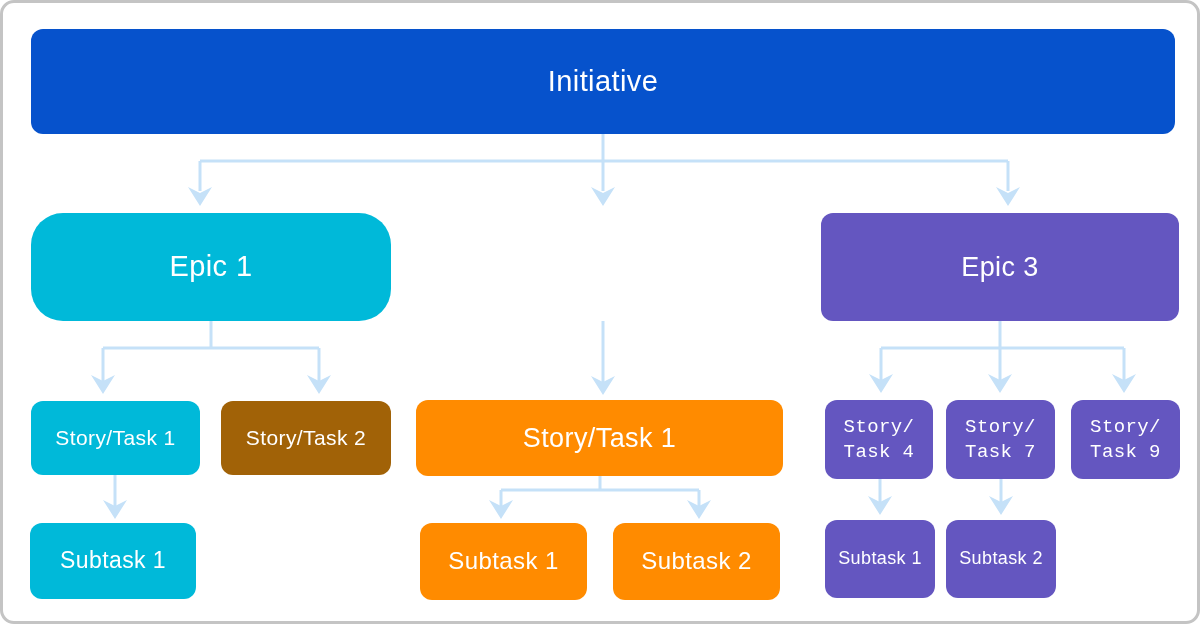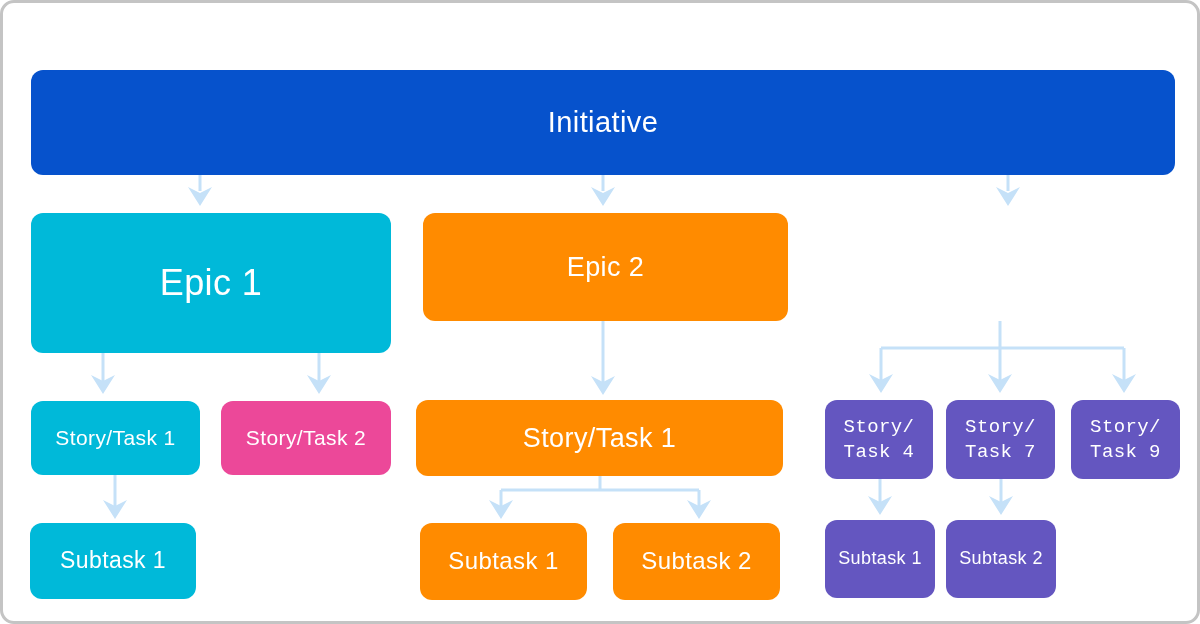--- a/index.html
+++ b/index.html
@@ -10,21 +10,21 @@
   }
   .connectors{position:absolute;left:0;top:0;z-index:1;}
   .cline{fill:none;stroke:var(--connector,#c5e1f8);stroke-width:3;}
   .chead{fill:var(--connector,#c5e1f8);stroke:none;}
   .node{
     position:absolute;z-index:2;display:flex;align-items:center;justify-content:center;
     color:#ffffff;border-radius:12px;text-align:center;letter-spacing:0.4px;
     line-height:1.28;
   }
   .n-initiative{left:28px;top:26px;width:1144px;height:105px;font-size:29px;}
-  .n-epic1{left:28px;top:210px;width:360px;height:140px;font-size:36px;}
+  .n-epic1{left:28px;top:210px;width:360px;height:108px;font-size:29px;border-radius:32px;}
   .n-epic2{left:420px;top:210px;width:365px;height:108px;font-size:27px;}
   .n-epic3{left:818px;top:210px;width:358px;height:108px;font-size:27px;}
   .n-c-story1{left:28px;top:398px;width:169px;height:74px;font-size:21px;}
   .n-c-story2{left:218px;top:398px;width:170px;height:74px;font-size:21px;}
   .n-c-sub1{left:27px;top:520px;width:166px;height:76px;font-size:23px;}
   .n-o-story1{left:413px;top:397px;width:367px;height:76px;font-size:27px;}
   .n-o-sub1{left:417px;top:520px;width:167px;height:77px;font-size:24px;}
   .n-o-sub2{left:610px;top:520px;width:167px;height:77px;font-size:24px;}
   .n-p-story1{left:822px;top:397px;width:108px;height:79px;font-size:19px;}
   .n-p-story2{left:943px;top:397px;width:109px;height:79px;font-size:19px;}
@@ -76,27 +76,27 @@
       <polygon class="chead" points="1109,371 1121,377 1133,371 1121,390"></polygon>
     </g>
 
     <g>
       <path class="cline" d="M877,476 V499 M998,476 V499"></path>
       <polygon class="chead" points="865,493 877,499 889,493 877,512"></polygon>
       <polygon class="chead" points="986,493 998,499 1010,493 998,512"></polygon>
     </g>
   </svg>
 
-  <div class="node n-initiative" style="background-color: rgb(6, 82, 204); margin-top: 41px;">Initiative</div>
+  <div class="node n-initiative" style="background-color: rgb(6, 82, 204);">Initiative</div>
 
   <div class="node n-epic1" style="background-color: rgb(0, 185, 217);">Epic 1</div>
-  <div class="node n-epic2" style="background-color: rgb(255, 139, 0);">Epic 2</div>
+  <div class="node n-epic3" style="background-color: rgb(100, 86, 192);">Epic 3</div>
 
   <div class="node n-c-story1" style="background-color: rgb(0, 185, 217);">Story/Task 1</div>
-  <div class="node n-c-story2" style="background-color: #ec4899;">Story/Task 2</div>
+  <div class="node n-c-story2" style="background-color: #a16207;">Story/Task 2</div>
   <div class="node n-o-story1" style="background-color: rgb(255, 139, 0);">Story/Task 1</div>
   <div class="node n-p-story1 twoline" style="background-color: rgb(100, 86, 192);">
     <div>
       <span>Story/</span>
       <span>Task 4</span>
     </div>
   </div>
   <div class="node n-p-story2 twoline" style="background-color: rgb(100, 86, 192);">
     <div>
       <span>Story/</span>

